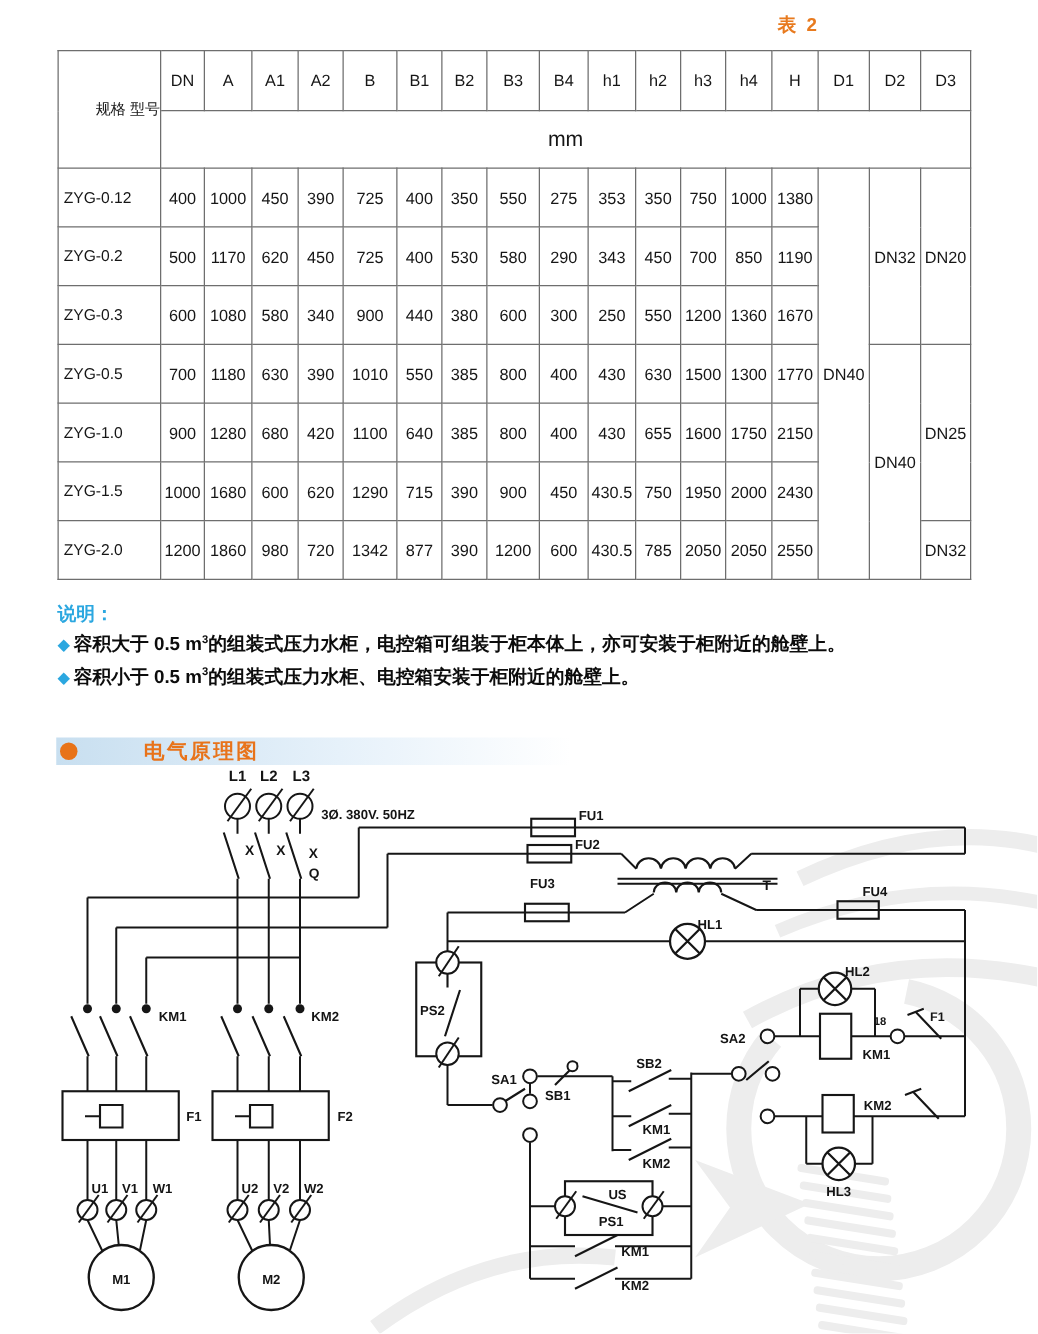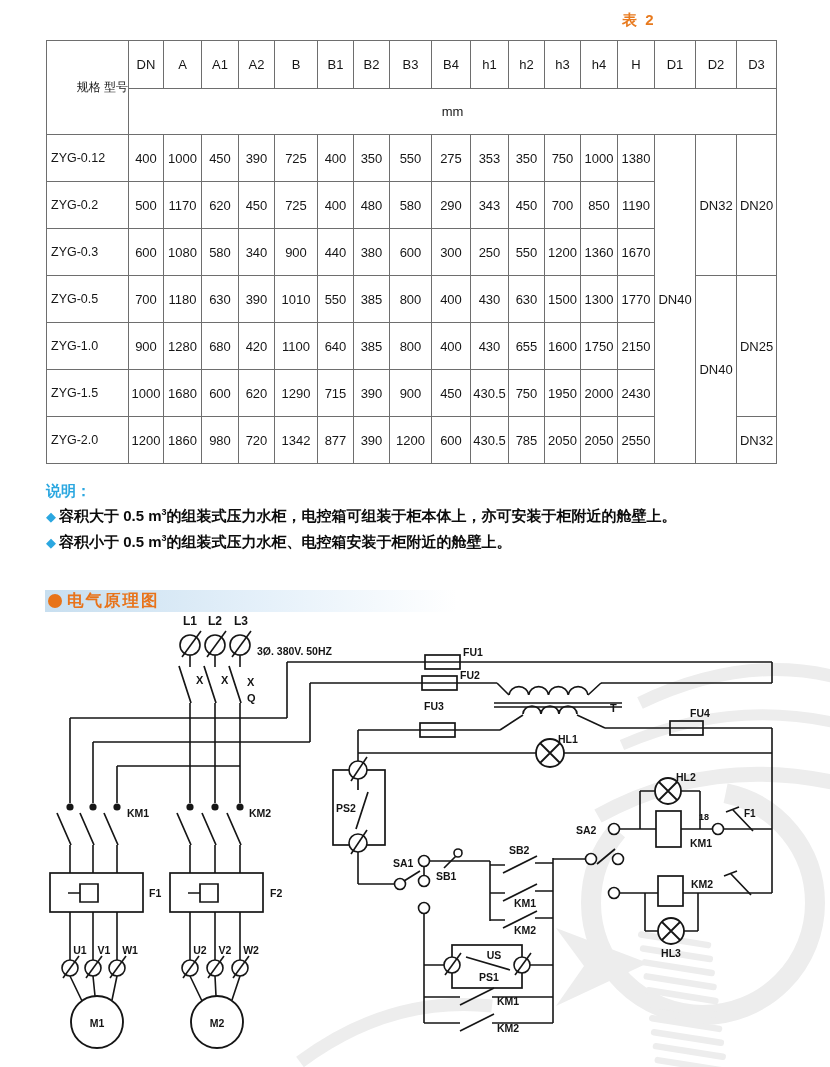--- a/index.html
+++ b/index.html
@@ -6,34 +6,34 @@
   #page{position:relative;width:830px;height:1067px;background:#ffffff;overflow:hidden;
         font-family:"Liberation Sans","DejaVu Sans",sans-serif;color:#111;border-radius:19px;}
   
   #caption{position:absolute;left:622px;top:11px;font-size:15px;font-weight:bold;color:#e87a1e;letter-spacing:2px;}
   
   #spec-table-wrap{position:absolute;left:46px;top:40px;width:730px;}
   table.spec{border-collapse:collapse;width:730px;table-layout:fixed;}
   table.spec th,table.spec td{border:1px solid #6e6e6e;text-align:center;vertical-align:middle;
       font-size:13px;font-weight:normal;padding:0;color:#161616;background:#fff;}
   table.spec thead tr:first-child th{height:47px;}
-  table.spec td.unit{height:45px;font-size:13px;text-align:center;}
+  table.spec td.unit{height:45px;font-size:17px;text-align:center;}
   table.spec tbody tr{height:47px;}
   table.spec th.corner{font-size:12px;text-align:right;padding-left:5px;}
   table.spec th.model{font-size:12.5px;text-align:left;padding-left:4px;font-weight:normal;}
   
   #notes{position:absolute;left:46px;top:482px;width:748px;}
   #notes-heading{font-size:15px;font-weight:bold;color:#2ba7e0;margin-bottom:2px;}
   .note-item{font-size:15px;font-weight:bold;line-height:1.55;color:#0c0c0c;
              padding-left:17px;text-indent:-17px;margin-top:3px;}
   .note-item .bullet{color:#2ba7e0;font-size:13px;margin-right:3px;}
   .note-item sup{font-size:9px;}
   
   #section-banner{position:absolute;left:45px;top:590px;width:412px;height:22px;display:flex;align-items:center;
-      background:linear-gradient(90deg,#c8dff0 0%,#e6f1fa 55%,#ffffff 100%);}
+      background:linear-gradient(90deg,#c8dff0 0%,#e6f1fa 55%,#ffffff 100%);gap:48px;}
   #section-dot{width:14px;height:14px;border-radius:50%;background:#e87318;margin:0 5px 0 3px;flex:none;}
   #section-title{font-size:16.5px;font-weight:bold;color:#e8731a;letter-spacing:2px;}
   
   #schematic{position:absolute;left:0;top:612px;width:830px;height:455px;}
   #schematic text{font-family:"Liberation Sans","DejaVu Sans",sans-serif;font-weight:bold;fill:#141414;}
 </style>
 </head>
 <body>
 
 <div id="page">
@@ -109,21 +109,21 @@
             <td rowspan="3">DN20</td>
           </tr>
           <tr>
             <th class="model">ZYG-0.2</th>
             <td>500</td>
             <td>1170</td>
             <td>620</td>
             <td>450</td>
             <td>725</td>
             <td>400</td>
-            <td>480</td>
+            <td>530</td>
             <td>580</td>
             <td>290</td>
             <td>343</td>
             <td>450</td>
             <td>700</td>
             <td>850</td>
             <td>1190</td>
           </tr>
           <tr>
             <th class="model">ZYG-0.3</th>

